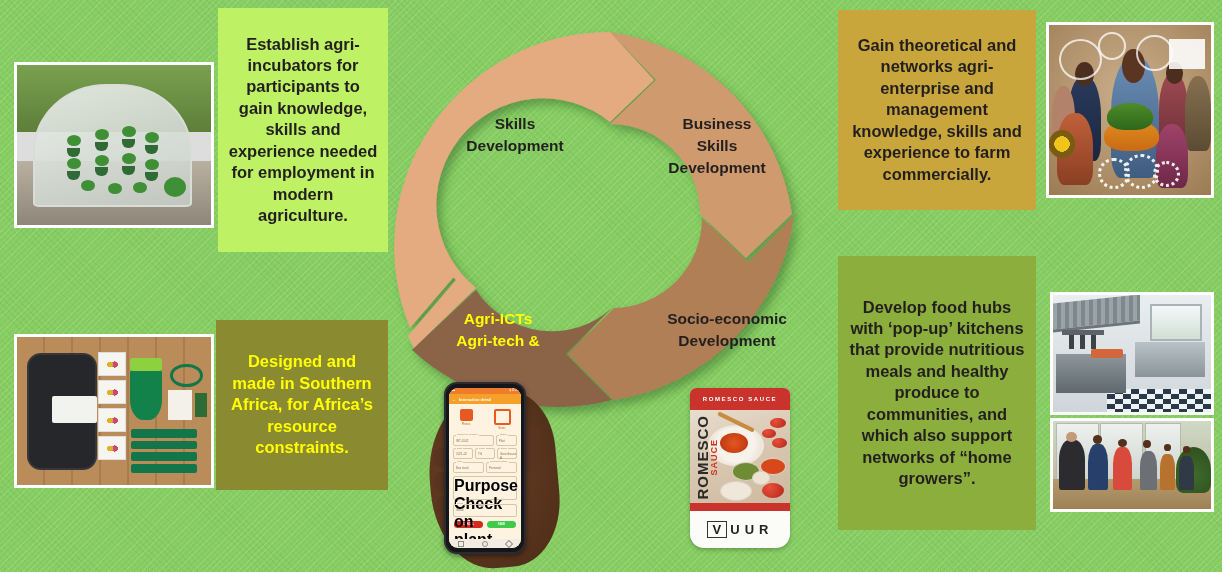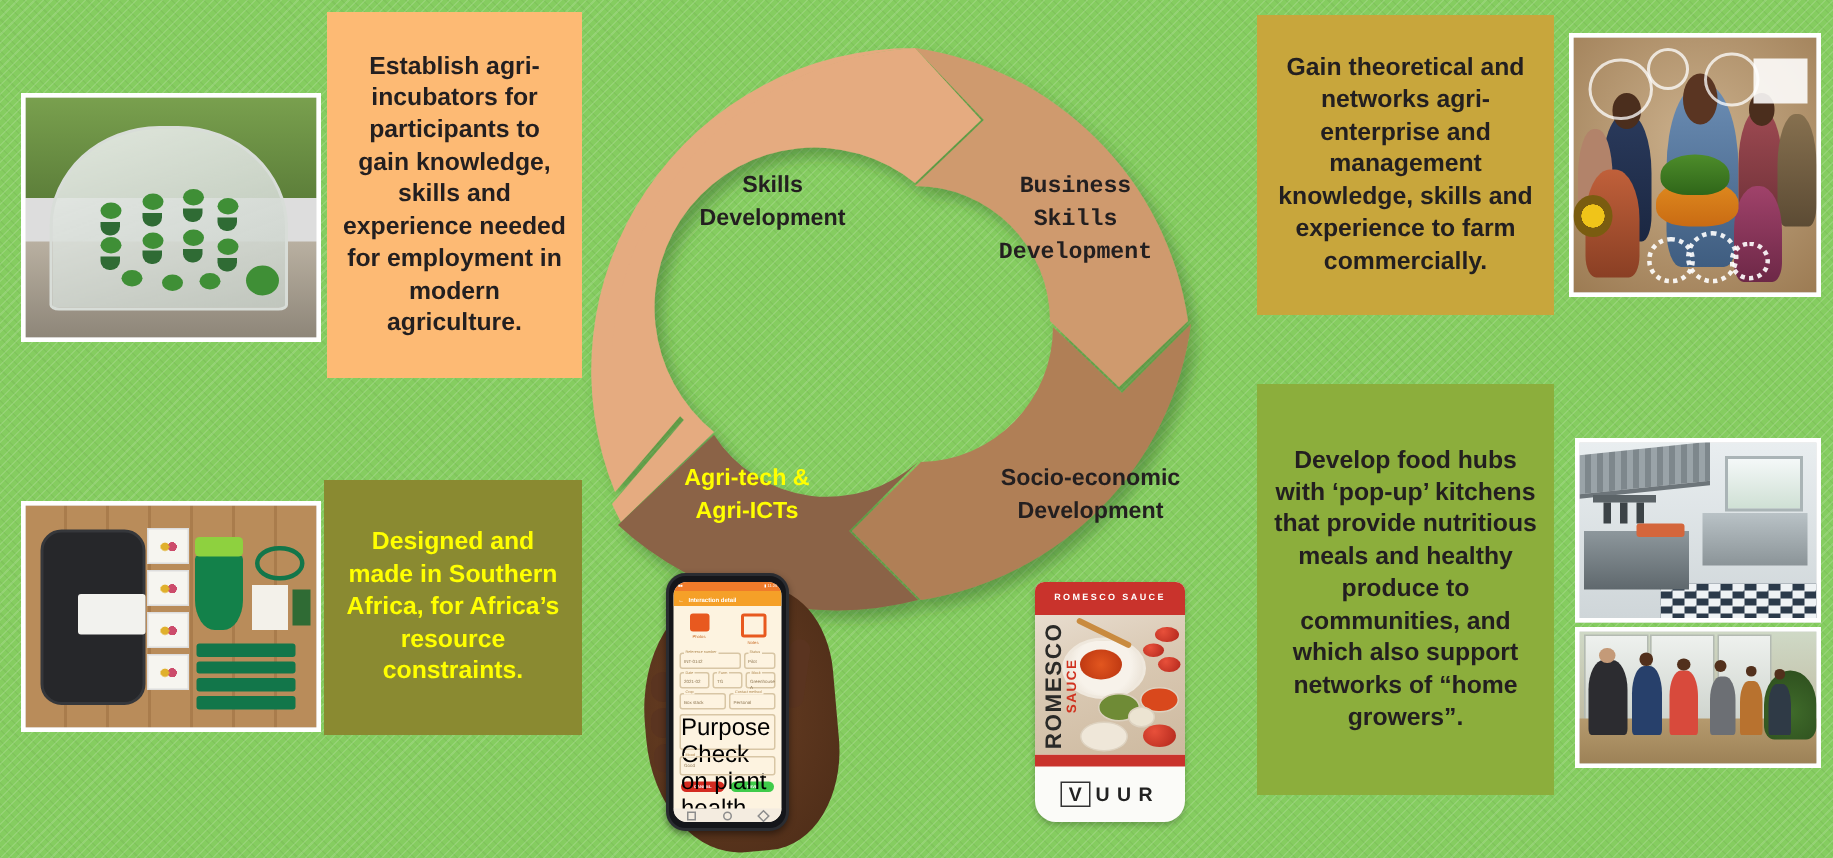--- a/index.html
+++ b/index.html
@@ -141,21 +141,21 @@
   .ph-tabicon{width:13px;height:12px;border-radius:2px;margin:0 auto;}
   .ph-tablbl{font-size:2.8px;color:#c86a22;margin-top:1px;}
   .ph-field{margin:2.5px 4px;border:1px solid #d8c6a5;border-radius:2px;
     height:9px;position:relative;}
   .ph-field .fl{position:absolute;left:2px;top:-2.5px;background:#fdf3e0;
     font-size:2.5px;color:#b08a52;padding:0 1px;}
   .ph-field .fv{position:absolute;left:2px;top:3px;font-size:3px;color:#8c7550;}
   .ph-row{display:flex;gap:2px;margin:2.5px 4px;}
   .ph-row .ph-field{flex:1;margin:0;}
   .ph-area{margin:3px 4px;border:1px solid #d8c6a5;border-radius:2px;height:22px;
-    position:relative;}
+    position:relative;font-weight:bold;}
   .ph-btns{display:flex;gap:4px;margin:3px 5px;}
   .ph-btn{flex:1;height:7px;border-radius:4px;font-size:2.8px;color:#fff;
     display:flex;align-items:center;justify-content:center;font-weight:bold;}
   .ph-nav{position:absolute;bottom:0;left:0;right:0;height:9px;background:#f4ece0;
     display:flex;align-items:center;justify-content:space-around;}
   .ph-nav i{display:block;width:4px;height:4px;border:.8px solid #8d8d8d;}
 
   
   #sauce-jar{position:absolute;}
   .jar-body{position:absolute;inset:0;background:#fbfbf8;
@@ -304,21 +304,21 @@
     <div class="g-head" style="left:41%;top:20%;width:6%;height:10%;"></div>
     <div class="g-person" style="left:55%;width:11%;height:44%;background:#6c6f74;"></div>
     <div class="g-head" style="left:57%;top:22%;width:5%;height:9%;"></div>
     <div class="g-person" style="left:68%;width:9%;height:40%;background:#b8722f;"></div>
     <div class="g-head" style="left:70%;top:26%;width:5%;height:8%;"></div>
     <div class="g-person" style="left:80%;width:9%;height:38%;background:#2f3a46;"></div>
     <div class="g-head" style="left:82%;top:28%;width:5%;height:8%;"></div>
   </div>
 </div>
 
-<div class="callout" id="callout-incubators" style="left:218px;top:8px;width:170px;height:244px;background:#fdba74;color:#231f20;font-size:16.5px;">
+<div class="callout" id="callout-incubators" style="left:218px;top:8px;width:170px;height:244px;background:#bef264;color:#231f20;font-size:16.5px;">
   <span>Establish agri-incubators for participants to gain knowledge, skills and experience needed for employment in modern agriculture.</span>
 </div>
 
 <div class="callout" id="callout-designed" style="left:216px;top:320px;width:172px;height:170px;background:#8a8a31;color:#ffff00;font-size:16.5px;align-items:center;">
   <span>Designed and made in Southern Africa, for Africa’s resource constraints.</span>
 </div>
 
 <div class="callout" id="callout-enterprise" style="left:838px;top:10px;width:198px;height:200px;background:#c8a63c;color:#231f20;font-size:16.5px;">
   <span>Gain theoretical and networks agri-enterprise and management knowledge, skills and experience to farm commercially.</span>
 </div>
@@ -378,34 +378,34 @@
                L 224 382
                A 215 215 0 0 1 24 332 Z"></path>
     </g>
   </svg>
 
   <div class="seg-label" style="left:34px;top:95px;width:186px;font-size:15.5px;color:#231f20;">
     <div>Skills</div>
     <div>Development</div>
   </div>
 
-  <div class="seg-label" style="left:234px;top:95px;width:190px;font-size:15.5px;color:#231f20;font-family:Liberation Mono, monospace;">
+  <div class="seg-label" style="left:234px;top:95px;width:190px;font-size:15.5px;color:#231f20;">
     <div>Business</div>
     <div>Skills</div>
     <div>Development</div>
   </div>
 
   <div class="seg-label" style="left:244px;top:290px;width:190px;font-size:15.5px;color:#231f20;">
     <div>Socio-economic</div>
     <div>Development</div>
   </div>
 
   <div class="seg-label" style="left:22px;top:290px;width:176px;font-size:15.5px;color:#ffff00;">
+    <div>Agri-ICTs</div>
     <div>Agri-tech &amp;</div>
-    <div>Agri-ICTs</div>
   </div>
 </div>
 
 <div id="phone-mockup" style="left:432px;top:382px;width:130px;height:180px;">
   <div class="ph-hand"></div>
   <div class="ph-finger" style="left:92px;top:44px;width:14px;height:46px;transform:rotate(8deg);"></div>
   <div class="ph-finger" style="left:2px;top:66px;width:16px;height:20px;"></div>
   <div class="ph-finger" style="left:2px;top:90px;width:16px;height:20px;"></div>
   <div class="ph-finger" style="left:4px;top:114px;width:15px;height:19px;"></div>
 

